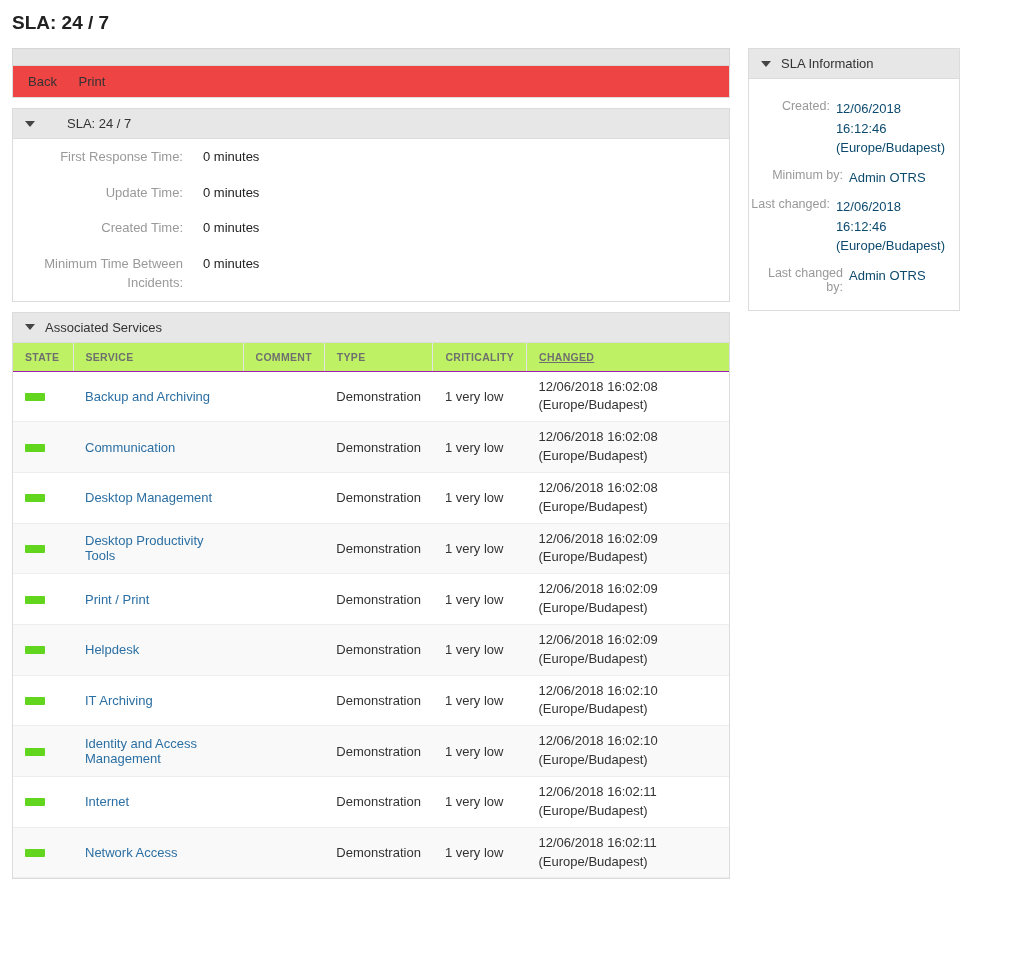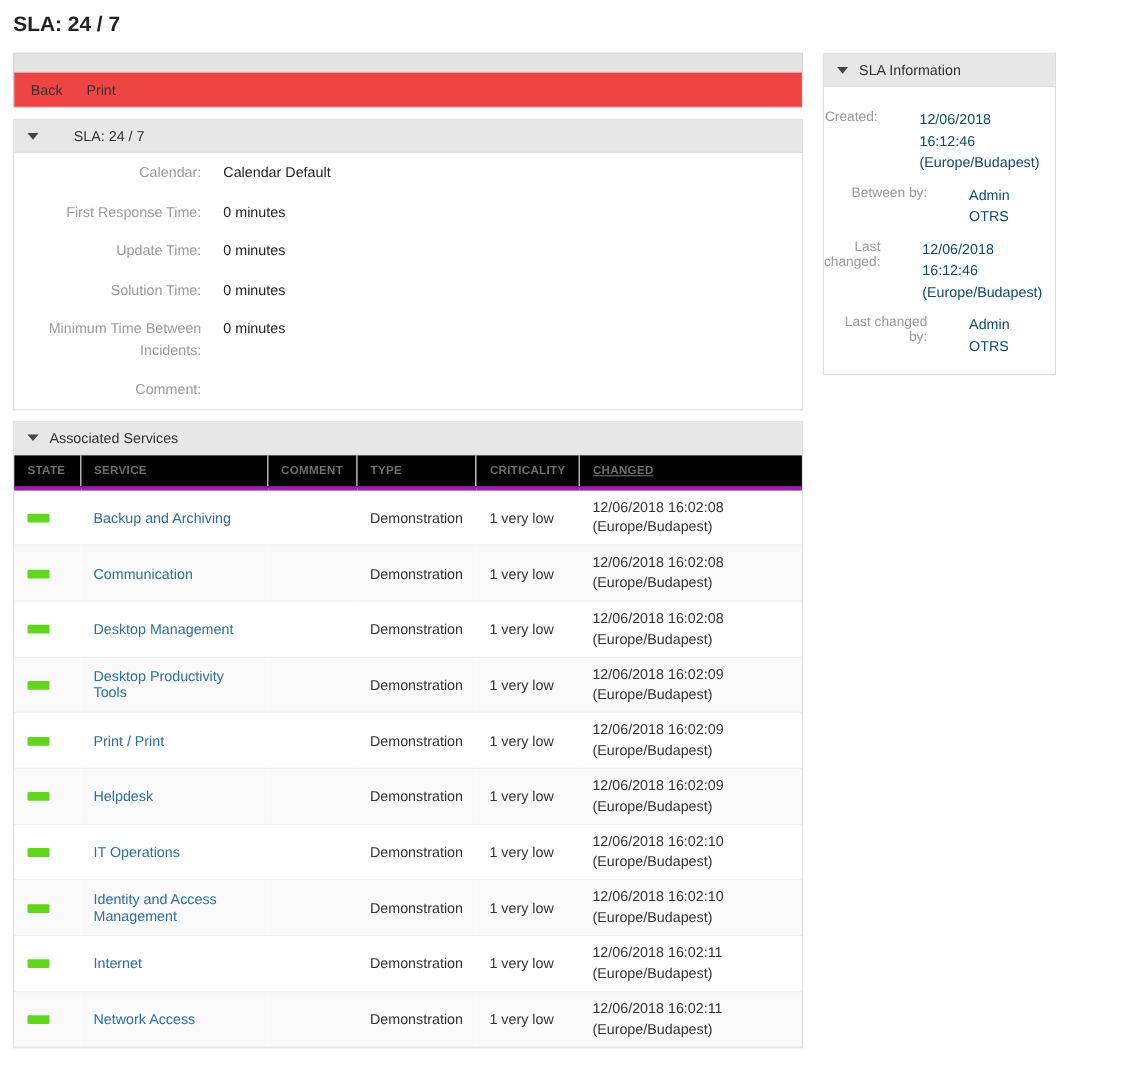--- a/index.html
+++ b/index.html
@@ -57,22 +57,22 @@
   .kv-val { color: #222; }
 
   .assoc-table { width: 100%; border-collapse: collapse; }
   .assoc-table th {
     text-align: left;
     font-size: 10.5px;
     font-weight: 600;
     color: #6f6f6f;
     letter-spacing: 0.3px;
     padding: 8px 12px;
-    background: #000000;
-    border-bottom: 4px solid #a21caf;
+    background: #bef264;
+    border-bottom: 1px solid #a21caf;
     border-right: 1px solid #e4e4e4;
     text-transform: uppercase;
   }
   .assoc-table th:last-child { border-right: none; text-decoration: underline; }
   .assoc-table td {
     padding: 6px 12px;
     font-size: 13px;
     color: #333;
     border-bottom: 1px solid #eee;
     vertical-align: middle;
@@ -85,21 +85,21 @@
     border-radius: 1px;
   }
   .svc-link { color: #2b6fa3; cursor: pointer; }
   .changed-cell { line-height: 1.45; }
 
   .info-panel {
     border: 1px solid #dcdcdc;
   }
   .info-panel .panel-header { font-size: 13px; }
   .info-body { padding: 10px 14px 16px 0; }
-  .info-row { display: flex; margin-top: 10px; gap: 32px; }
+  .info-row { display: flex; margin-top: 10px; }
   .info-label { width: 100px; text-align: right; color: #999; font-size: 12.5px; padding-right: 6px; }
   .info-val { flex: 1; color: #0c4a6e; font-size: 13px; line-height: 1.5; }
 
   .col-state { width: 60px; }
   .col-service { width: 170px; }
   .col-comment { width: 80px; }
   .col-type { width: 100px; margin-left: 43px; }
   .col-crit { width: 80px; }
   .col-changed { }
 </style>
@@ -120,42 +120,34 @@
 
     <div class="panel">
       <div class="panel-header">
         <span class="chev"></span>
         <span class="spacer"></span>
         <span>SLA: 24 / 7</span>
       </div>
       <table class="kv-table">
         <tbody>
         <tr>
-          <td class="kv-label">Calendar:</td>
-          <td class="kv-val">Calendar Default</td>
-        </tr>
-        <tr>
           <td class="kv-label">First Response Time:</td>
           <td class="kv-val">0 minutes</td>
         </tr>
         <tr>
           <td class="kv-label">Update Time:</td>
           <td class="kv-val">0 minutes</td>
         </tr>
         <tr>
-          <td class="kv-label">Solution Time:</td>
+          <td class="kv-label">Created Time:</td>
           <td class="kv-val">0 minutes</td>
         </tr>
         <tr>
           <td class="kv-label">Minimum Time Between Incidents:</td>
           <td class="kv-val">0 minutes</td>
-        </tr>
-        <tr>
-          <td class="kv-label">Comment:</td>
-          <td class="kv-val"></td>
         </tr>
       </tbody>
         </table>
     </div>
 
     <div class="panel">
       <div class="panel-header">
         <span class="chev"></span>
         <span>Associated Services</span>
       </div>
@@ -214,21 +206,21 @@
             <tr class="alt">
               <td class="col-state"><span class="state-badge"></span></td>
               <td><span class="svc-link">Helpdesk</span></td>
               <td></td>
               <td>Demonstration</td>
               <td>1 very low</td>
               <td class="changed-cell">12/06/2018 16:02:09<br>(Europe/Budapest)</td>
             </tr>
             <tr>
               <td class="col-state"><span class="state-badge"></span></td>
-              <td><span class="svc-link">IT Operations</span></td>
+              <td><span class="svc-link">IT Archiving</span></td>
               <td></td>
               <td>Demonstration</td>
               <td>1 very low</td>
               <td class="changed-cell">12/06/2018 16:02:10<br>(Europe/Budapest)</td>
             </tr>
             <tr class="alt">
               <td class="col-state"><span class="state-badge"></span></td>
               <td><span class="svc-link">Identity and Access Management</span></td>
               <td></td>
               <td>Demonstration</td>
@@ -265,21 +257,21 @@
       </div>
       <div class="info-body">
         <div class="info-row">
           <div class="info-label">Created:</div>
           <div class="info-val">
             <span>12/06/2018 16:12:46</span><br>
             <span>(Europe/Budapest)</span>
           </div>
         </div>
         <div class="info-row">
-          <div class="info-label">Between by:</div>
+          <div class="info-label">Minimum by:</div>
           <div class="info-val">Admin OTRS</div>
         </div>
         <div class="info-row">
           <div class="info-label">Last changed:</div>
           <div class="info-val">
             <span>12/06/2018 16:12:46</span><br>
             <span>(Europe/Budapest)</span>
           </div>
         </div>
         <div class="info-row">

